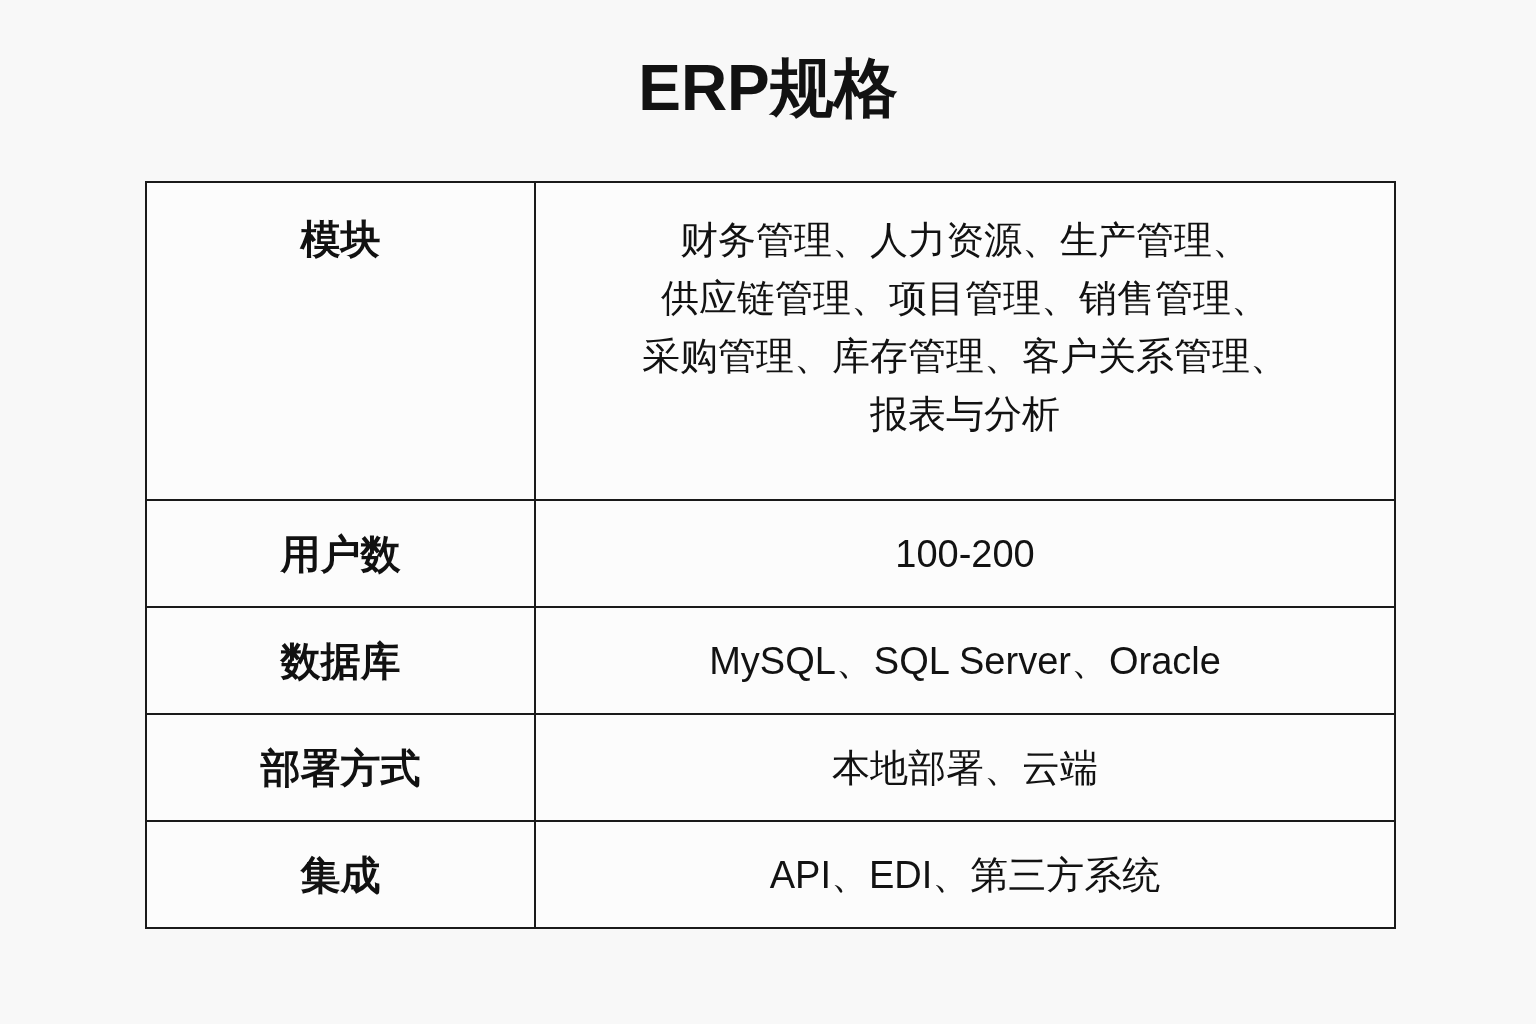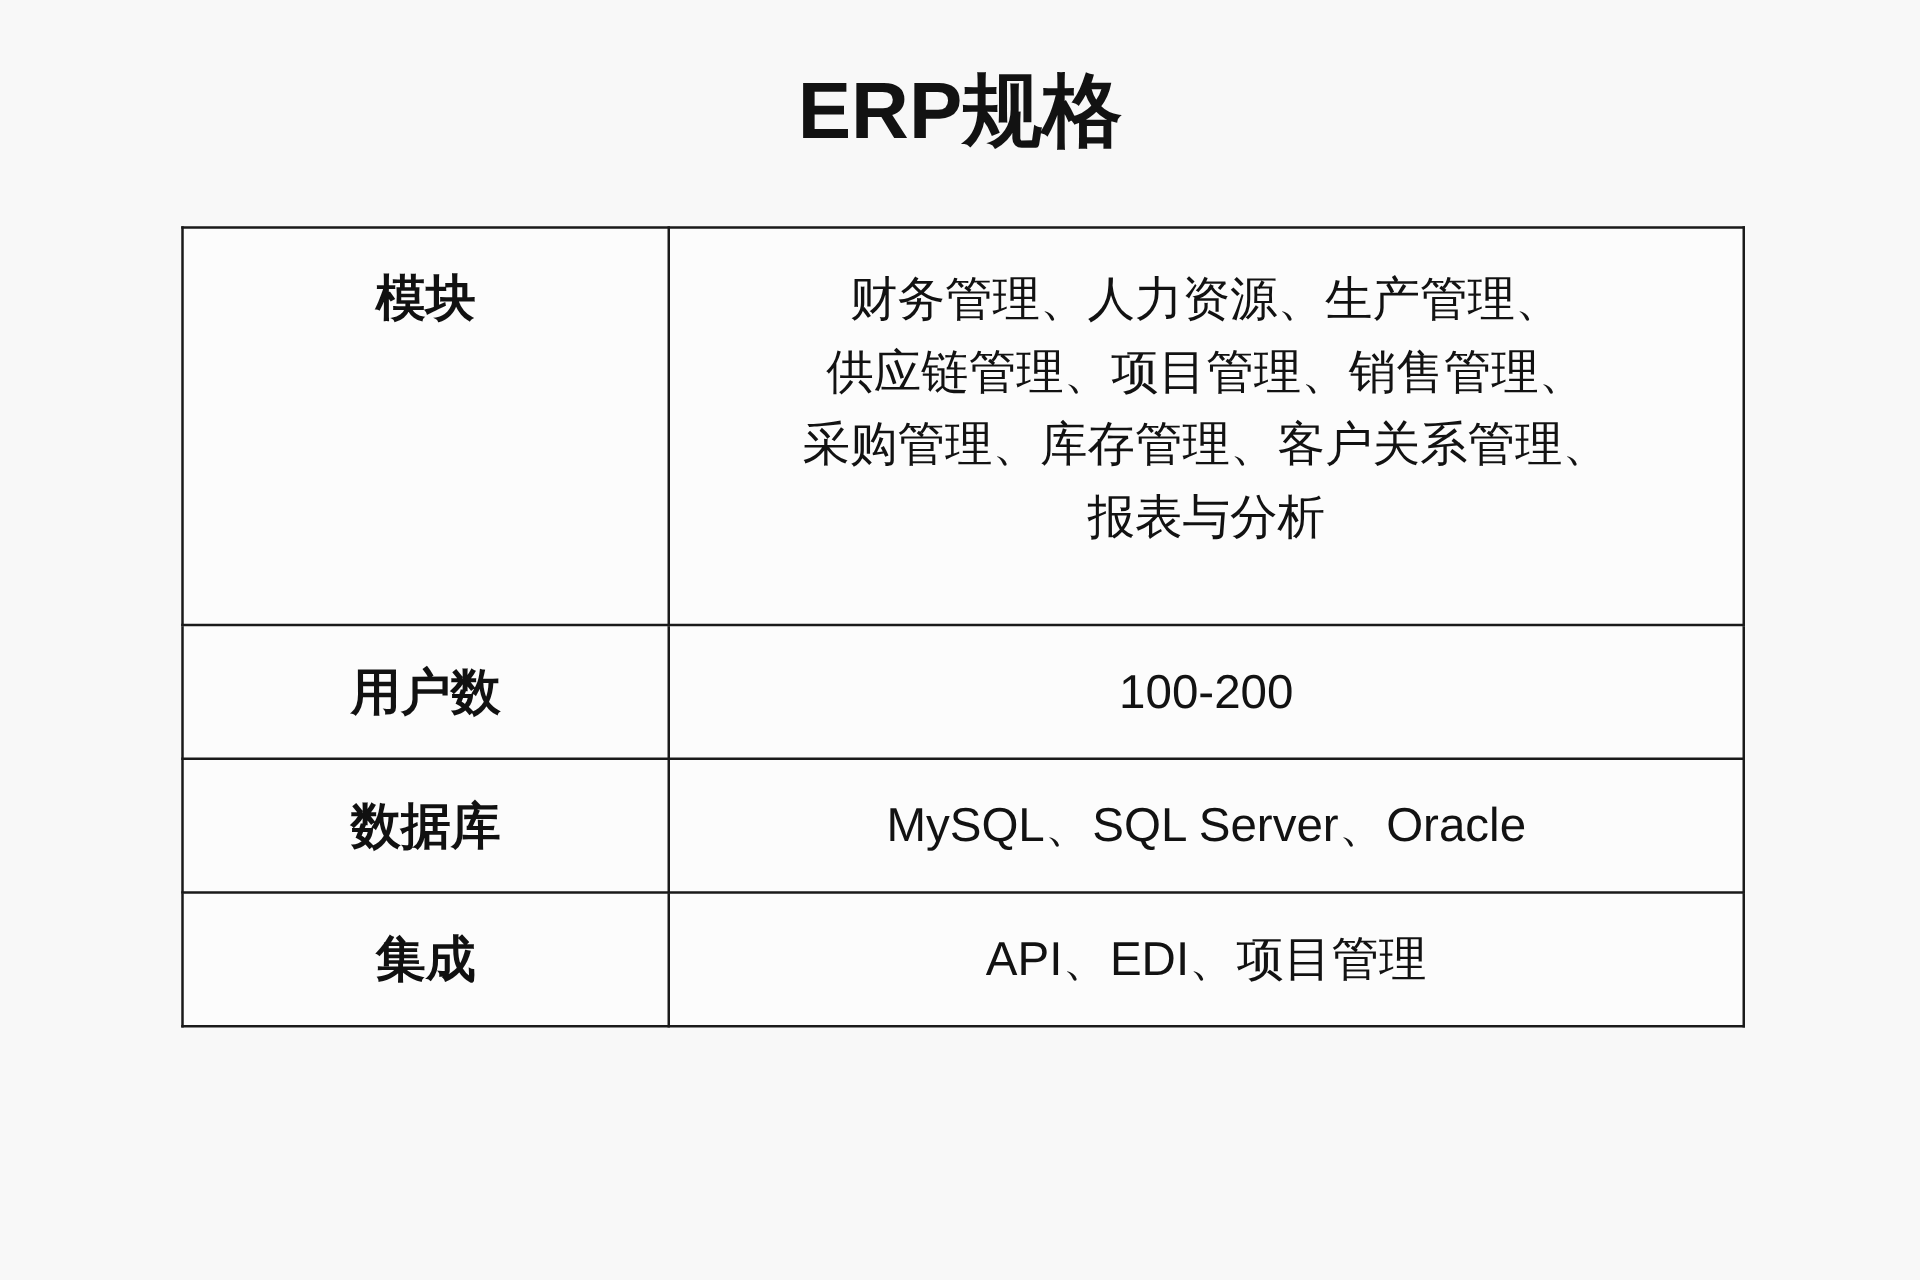--- a/index.html
+++ b/index.html
@@ -112,19 +112,23 @@
       </tr>
       <tr class="row-single">
         <td class="label-cell">用户数</td>
         <td class="value-cell">100-200</td>
       </tr>
       <tr class="row-single">
         <td class="label-cell">数据库</td>
         <td class="value-cell">MySQL、SQL Server、Oracle</td>
       </tr>
       <tr class="row-single">
+        <td class="label-cell">部署方式</td>
+        <td class="value-cell">本地部署、云端</td>
+      </tr>
+      <tr class="row-single">
         <td class="label-cell">集成</td>
-        <td class="value-cell">API、EDI、项目管理</td>
+        <td class="value-cell">API、EDI、第三方系统</td>
       </tr>
     </tbody>
   </table>
 
 </div>
 
 </body></html>

